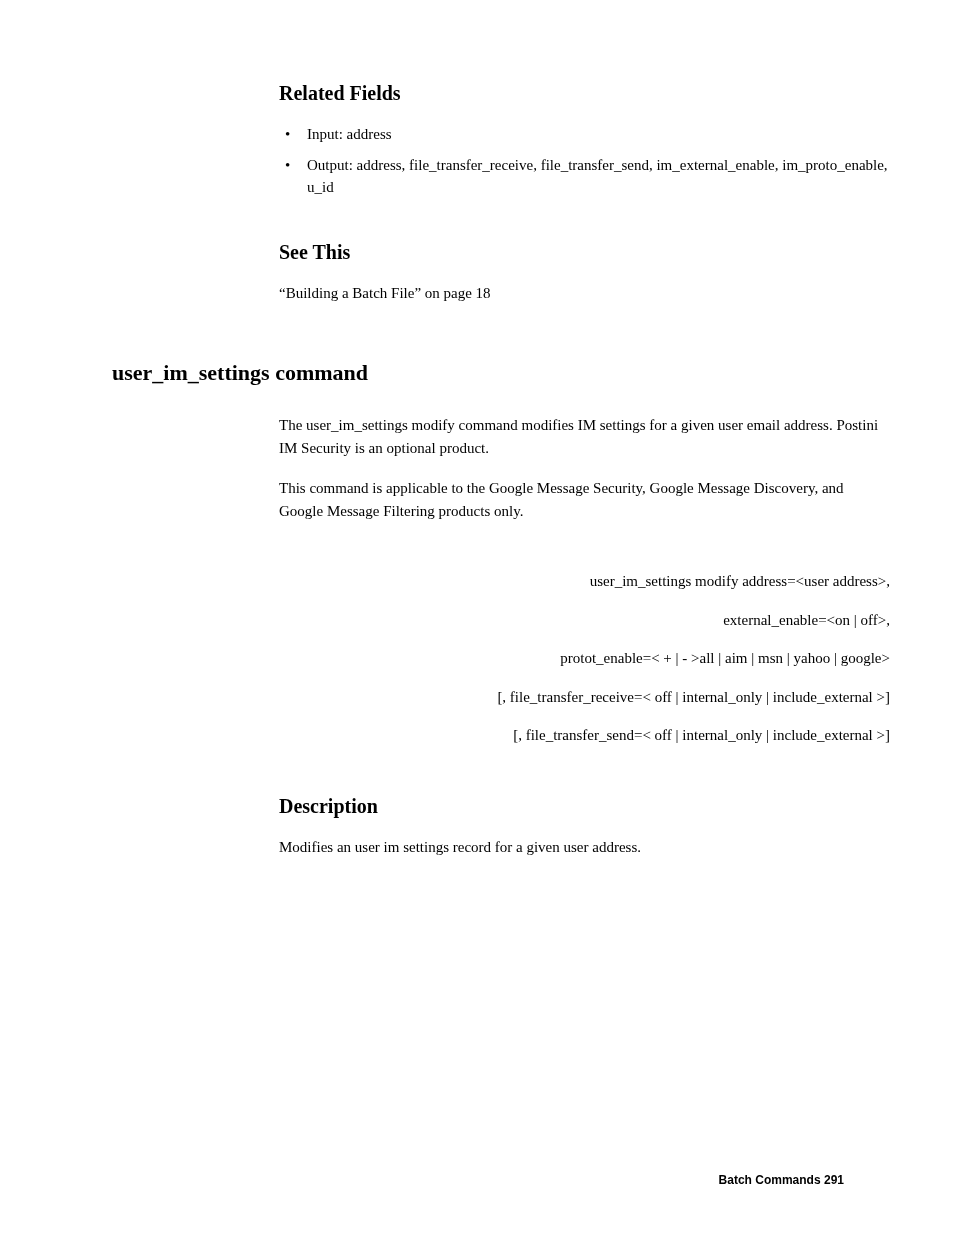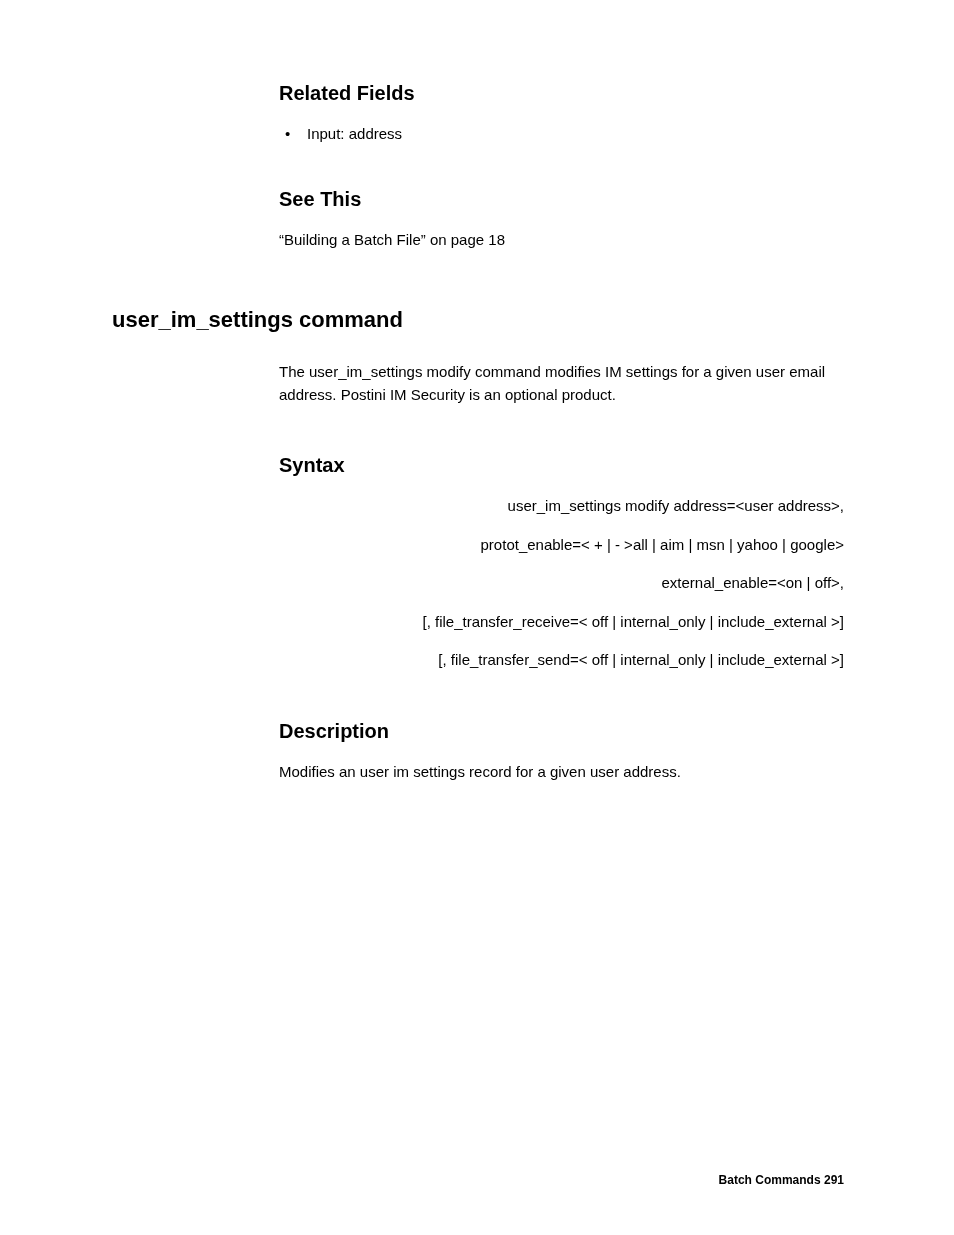--- a/index.html
+++ b/index.html
@@ -7,21 +7,22 @@
       width: 954px;
       height: 1235px;
       font-family: Arial, Helvetica, sans-serif;
       background: #fff;
       color: #000;
       position: relative;
     }
     .page {
       padding-top: 82px;
       padding-left: 112px;
-      padding-right: 110px;
+      padding-right: 64px;
+      font-family: Liberation Serif, serif;
     }
     .content-col {
       margin-left: 167px;
     }
     h2.section-heading {
       font-size: 20px;
       font-weight: bold;
       margin-bottom: 18px;
       color: #000;
     }
@@ -88,43 +89,44 @@
 <body>
 
 <div class="page">
 
   <div class="content-col">
 
     <div class="section-block tight">
       <h2 class="section-heading">Related Fields</h2>
       <ul class="bullet-list">
         <li>Input: address</li>
+        <li>Output: address, file_transfer_receive, file_transfer_send, im_external_enable, im_proto_enable, u_id</li>
       </ul>
     </div>
 
     <div class="section-block">
       <h2 class="section-heading">See This</h2>
       <p class="body-text">“Building a Batch File” on page 18</p>
     </div>
 
   </div>
 
   <h1 class="command-heading">user_im_settings command</h1>
 
   <div class="content-col">
 
     <div class="section-block">
       <p class="body-text">The user_im_settings modify command modifies IM settings for a given user email address. Postini IM Security is an optional product.</p>
+      <p class="body-text">This command is applicable to the Google Message Security, Google Message Discovery, and Google Message Filtering products only.</p>
     </div>
 
     <div class="section-block">
-      <h2 class="section-heading">Syntax</h2>
       <p class="syntax-line">user_im_settings modify address=&lt;user address&gt;,</p>
+      <p class="syntax-line">external_enable=&lt;on | off&gt;,</p>
       <p class="syntax-line">protot_enable=&lt; + | - &gt;all | aim | msn | yahoo | google&gt;</p>
-      <p class="syntax-line">external_enable=&lt;on | off&gt;,</p>
       <p class="syntax-line">[, file_transfer_receive=&lt; off | internal_only | include_external &gt;]</p>
       <p class="syntax-line">[, file_transfer_send=&lt; off | internal_only | include_external &gt;]</p>
     </div>
 
 
     <div class="section-block">
       <h2 class="section-heading">Description</h2>
       <p class="body-text">Modifies an user im settings record for a given user address.</p>
     </div>
 

